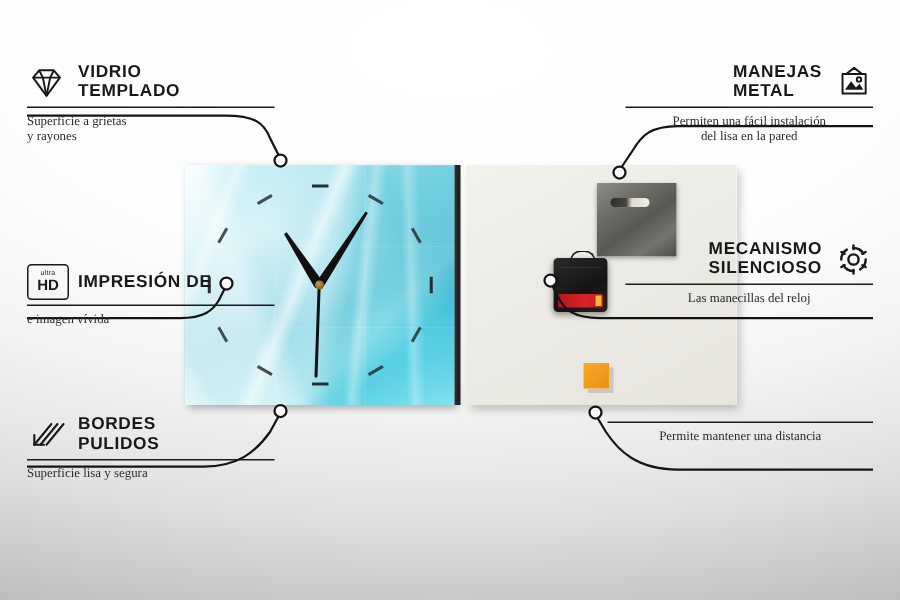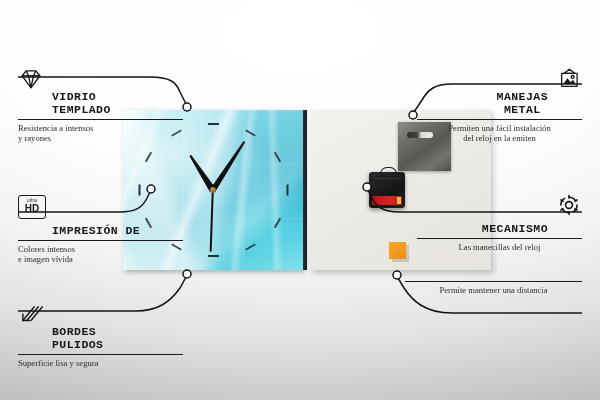--- a/index.html
+++ b/index.html
@@ -98,26 +98,26 @@
 
   
   #leaders{position:absolute;left:0;top:0;width:600px;height:400px;pointer-events:none;}
 
   
   .callout{position:absolute;}
   .co-head{display:flex;align-items:center;gap:8px;}
   .co-left .co-head{justify-content:flex-start;}
   .co-right .co-head{justify-content:flex-end;}
   .co-title{
-    font-family:Liberation Mono, monospace;
+    font-family:Liberation Sans, sans-serif;
     font-size:11.5px;line-height:13px;letter-spacing:.45px;
-    color:#16181a;font-weight:700;text-transform:uppercase;margin-top:48px;
+    color:#16181a;font-weight:700;text-transform:uppercase;
   }
   .co-left .co-title{text-align:left;}
-  .co-right .co-title{text-align:center;}
+  .co-right .co-title{text-align:left;}
   .co-rule{height:1px;background:#1a1a1a;margin:3px 0 3px 0;}
   .co-sub{
     font-family:"Liberation Serif", serif;
     font-size:8.6px;line-height:10.4px;color:#2a2c2e;
   }
   .co-left .co-sub{text-align:left;}
   .co-right .co-sub{text-align:center;}
   .co-icon{width:26px;height:24px;flex:0 0 auto;color:#16181a;}
   .co-icon svg{display:block;width:100%;height:100%;}
 
@@ -203,42 +203,41 @@
       </span>
       <div>
         <div class="co-title">
           <div>VIDRIO</div>
           <div>TEMPLADO</div>
         </div>
       </div>
     </div>
     <div class="co-rule"></div>
     <div class="co-sub">
-      <div>Resistencia a intensos</div>
+      <div>Superficie a grietas</div>
       <div>y rayones</div>
     </div>
   </div>
 
   <div class="callout co-left" style="left:18px;top:176px;width:165px;">
     <div class="co-head">
       <span class="co-icon">
         <span class="hd-badge">
           <span class="u">ultra</span>
           <span class="h">HD</span>
         </span>
       </span>
       <div>
         <div class="co-title">
           <div>IMPRESIÓN DE</div>
         </div>
       </div>
     </div>
     <div class="co-rule"></div>
     <div class="co-sub">
-      <div>Colores intensos</div>
       <div>e imagen vívida</div>
     </div>
   </div>
 
   <div class="callout co-left" style="left:18px;top:277px;width:165px;">
     <div class="co-head">
       <span class="co-icon">
         <svg viewBox="0 0 32 28">
           <g fill="none" stroke="currentColor" stroke-width="1.7" stroke-linecap="round">
             <path d="M6 22 L20 5"></path>
@@ -277,29 +276,30 @@
             <path d="M16.5 2 L10 7 H23 Z"></path>
             <path d="M9 20 L14 13 L18 18 L21 15 L24 20 Z" fill="currentColor" stroke="none"></path>
             <circle cx="20.5" cy="11.5" r="1.8"></circle>
           </g>
         </svg>
       </span>
     </div>
     <div class="co-rule"></div>
     <div class="co-sub">
       <div>Permiten una fácil instalación</div>
-      <div>del reloj en la emiten</div>
-    </div>
-  </div>
-
-  <div class="callout co-right" style="left:417px;top:174px;width:165px;">
+      <div>del lisa en la pared</div>
+    </div>
+  </div>
+
+  <div class="callout co-right" style="left:417px;top:160px;width:165px;">
     <div class="co-head">
       <div>
         <div class="co-title">
           <div>MECANISMO</div>
+          <div>SILENCIOSO</div>
         </div>
       </div>
       <span class="co-icon">
         <svg viewBox="0 0 32 28">
           <g fill="none" stroke="currentColor" stroke-width="2" stroke-linecap="round" stroke-linejoin="round">
             <path d="M16 4.5 a9.5 9.5 0 0 1 8.2 4.7 M26 14 a9.5 9.5 0 0 1 -4.5 8.1 M16 23.5 a9.5 9.5 0 0 1 -8.2 -4.7 M6 14 a9.5 9.5 0 0 1 4.5 -8.1"></path>
             <circle cx="16" cy="14" r="4.2"></circle>
             <path d="M16 2.5 v3 M25.9 7.8 l-2.6 1.5 M25.9 20.2 l-2.6 -1.5 M16 25.5 v-3 M6.1 20.2 l2.6 -1.5 M6.1 7.8 l2.6 1.5"></path>
           </g>
         </svg>

